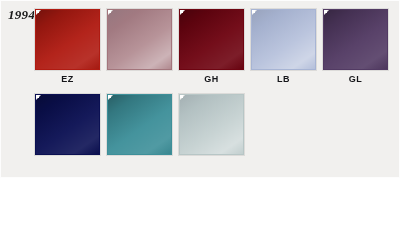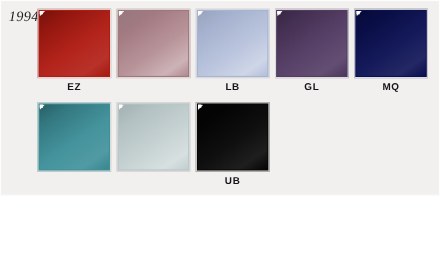--- a/index.html
+++ b/index.html
@@ -17,21 +17,21 @@
     border: 1px solid #fdfdfd;
     overflow: hidden;
     font-family: "Liberation Sans", sans-serif;
   }
   #year {
     position: absolute;
     left: 7px;
     top: 6px;
     font-family: "Liberation Serif", serif;
     font-style: italic;
-    font-weight: 400;
+    font-weight: 700;
     font-size: 13px;
     color: #1b1b1b;
     letter-spacing: 0.3px;
     white-space: nowrap;
   }
   .grid {
     position: absolute;
     left: 33px;
     top: 7px;
     width: 360px;
@@ -144,20 +144,30 @@
         <div class="swatch-wrap">
           <div class="swatch" style="background-color: rgb(163, 117, 124);">
             <div class="sheen sheen-light"></div>
             <div class="notch"></div>
             <div class="notch-pin"></div>
           </div>
         </div>
       </div>
       <div class="cell">
         <div class="swatch-wrap">
+          <div class="swatch" style="background-color: rgb(110, 4, 17);">
+            <div class="sheen sheen-dark"></div>
+            <div class="notch"></div>
+            <div class="notch-pin"></div>
+          </div>
+          <div class="label">GH</div>
+        </div>
+      </div>
+      <div class="cell">
+        <div class="swatch-wrap">
           <div class="swatch" style="background-color: rgb(167, 180, 212);">
             <div class="sheen sheen-light"></div>
             <div class="notch"></div>
             <div class="notch-pin"></div>
           </div>
           <div class="label">LB</div>
         </div>
       </div>
       <div class="cell">
         <div class="swatch-wrap">
@@ -169,46 +179,35 @@
           <div class="label">GL</div>
         </div>
       </div>
       <div class="cell">
         <div class="swatch-wrap">
           <div class="swatch" style="background-color: rgb(11, 16, 83);">
             <div class="sheen sheen-dark"></div>
             <div class="notch"></div>
             <div class="notch-pin"></div>
           </div>
-          <div class="label">MQ</div>
         </div>
       </div>
       <div class="cell">
         <div class="swatch-wrap">
           <div class="swatch" style="background-color: rgb(61, 143, 153);">
             <div class="sheen sheen-dark"></div>
             <div class="notch"></div>
             <div class="notch-pin"></div>
           </div>
         </div>
       </div>
       <div class="cell">
         <div class="swatch-wrap">
           <div class="swatch" style="background-color: rgb(183, 198, 198);">
             <div class="sheen sheen-light"></div>
             <div class="notch"></div>
             <div class="notch-pin"></div>
           </div>
         </div>
       </div>
-      <div class="cell">
-        <div class="swatch-wrap">
-          <div class="swatch" style="background-color: rgb(5, 5, 5);">
-            <div class="sheen sheen-dark"></div>
-            <div class="notch"></div>
-            <div class="notch-pin"></div>
-          </div>
-          <div class="label">UB</div>
-        </div>
-      </div>
     </div>
 
 </div>
 
 </body></html>

